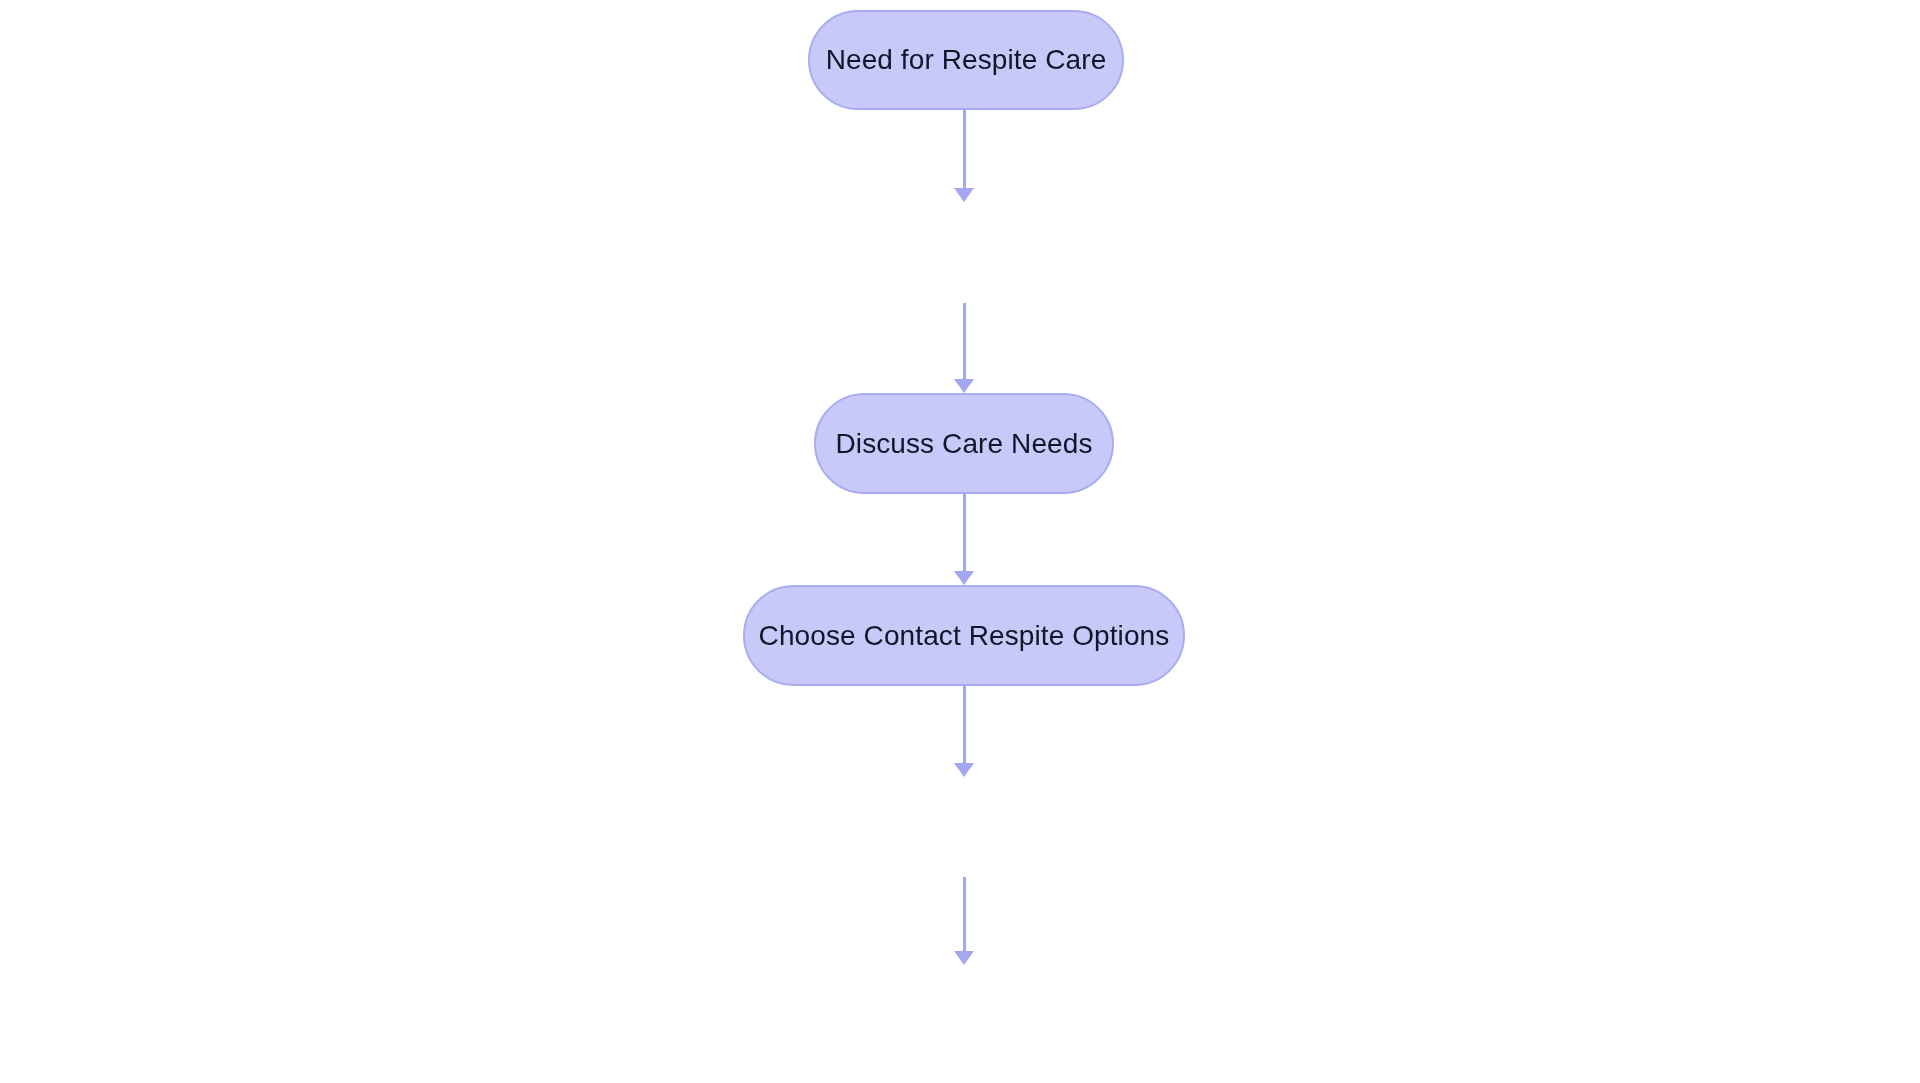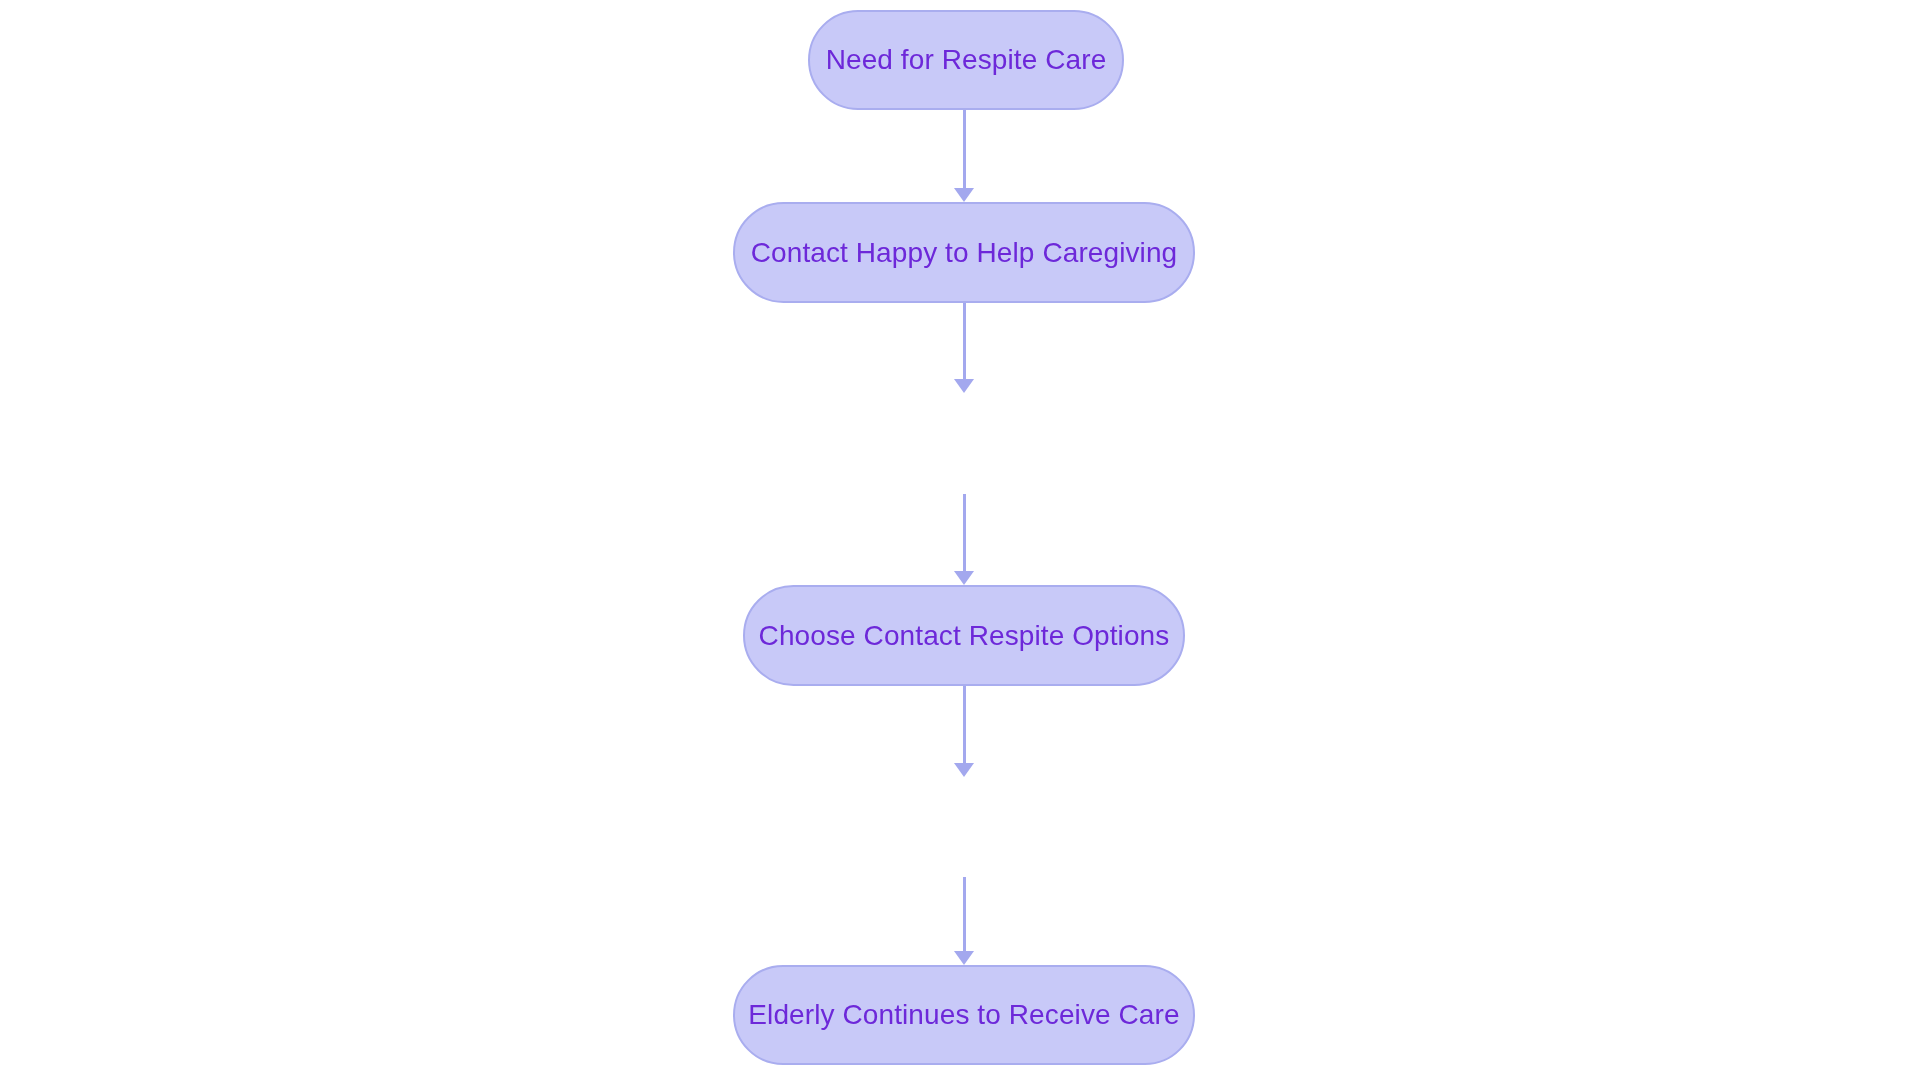--- a/index.html
+++ b/index.html
@@ -33,21 +33,21 @@
     color: #3333cc;
     font-family: "Liberation Sans", sans-serif;
     font-size: 28px;
     font-weight: 400;
     letter-spacing: 0.1px;
     white-space: nowrap;
     line-height: 1;
   }
 
   .flow-node-label {
-    color: #6d28d9;
+    color: #0f172a;
     pointer-events: none;
   }
 
   .flow-edge {
     position: absolute;
     width: 0;
     height: 0;
   }
   .flow-edge-line {
     position: absolute;
@@ -89,27 +89,24 @@
   </div>
   <div class="flow-edge" style="left: 964px; top: 877px;">
     <div class="flow-edge-line" style="height: 74px; background: rgb(163, 168, 238);"></div>
     <div class="flow-edge-arrowhead" style="top: 74px; border-top-color: rgb(163, 168, 238);"></div>
   </div>
 
   <div class="flow-node" style="left: 808px; top: 10px; width: 316px; height: 100px; background: rgb(200, 201, 248); border-color: rgb(169, 173, 239); color: rgb(51, 51, 204);">
     <span class="flow-node-label">Need for Respite Care</span>
   </div>
 
-  <div class="flow-node" style="left: 733px; top: 202px; width: 462px; height: 101px; background: rgb(200, 201, 248); border-color: rgb(169, 173, 239); color: rgb(51, 51, 204);">
-    <span class="flow-node-label">Contact Happy to Help Caregiving</span>
+
+  <div class="flow-node" style="left: 814px; top: 393px; width: 300px; height: 101px; background: rgb(200, 201, 248); border-color: rgb(169, 173, 239); color: rgb(51, 51, 204);">
+    <span class="flow-node-label">Discuss Care Needs</span>
   </div>
-
 
   <div class="flow-node" style="left: 743px; top: 585px; width: 442px; height: 101px; background: rgb(200, 201, 248); border-color: rgb(169, 173, 239); color: rgb(51, 51, 204);">
     <span class="flow-node-label">Choose Contact Respite Options</span>
   </div>
 
 
-  <div class="flow-node" style="left: 733px; top: 965px; width: 462px; height: 100px; background: rgb(200, 201, 248); border-color: rgb(169, 173, 239); color: rgb(51, 51, 204);">
-    <span class="flow-node-label">Elderly Continues to Receive Care</span>
-  </div>
 
 </div>
 
 </body></html>

